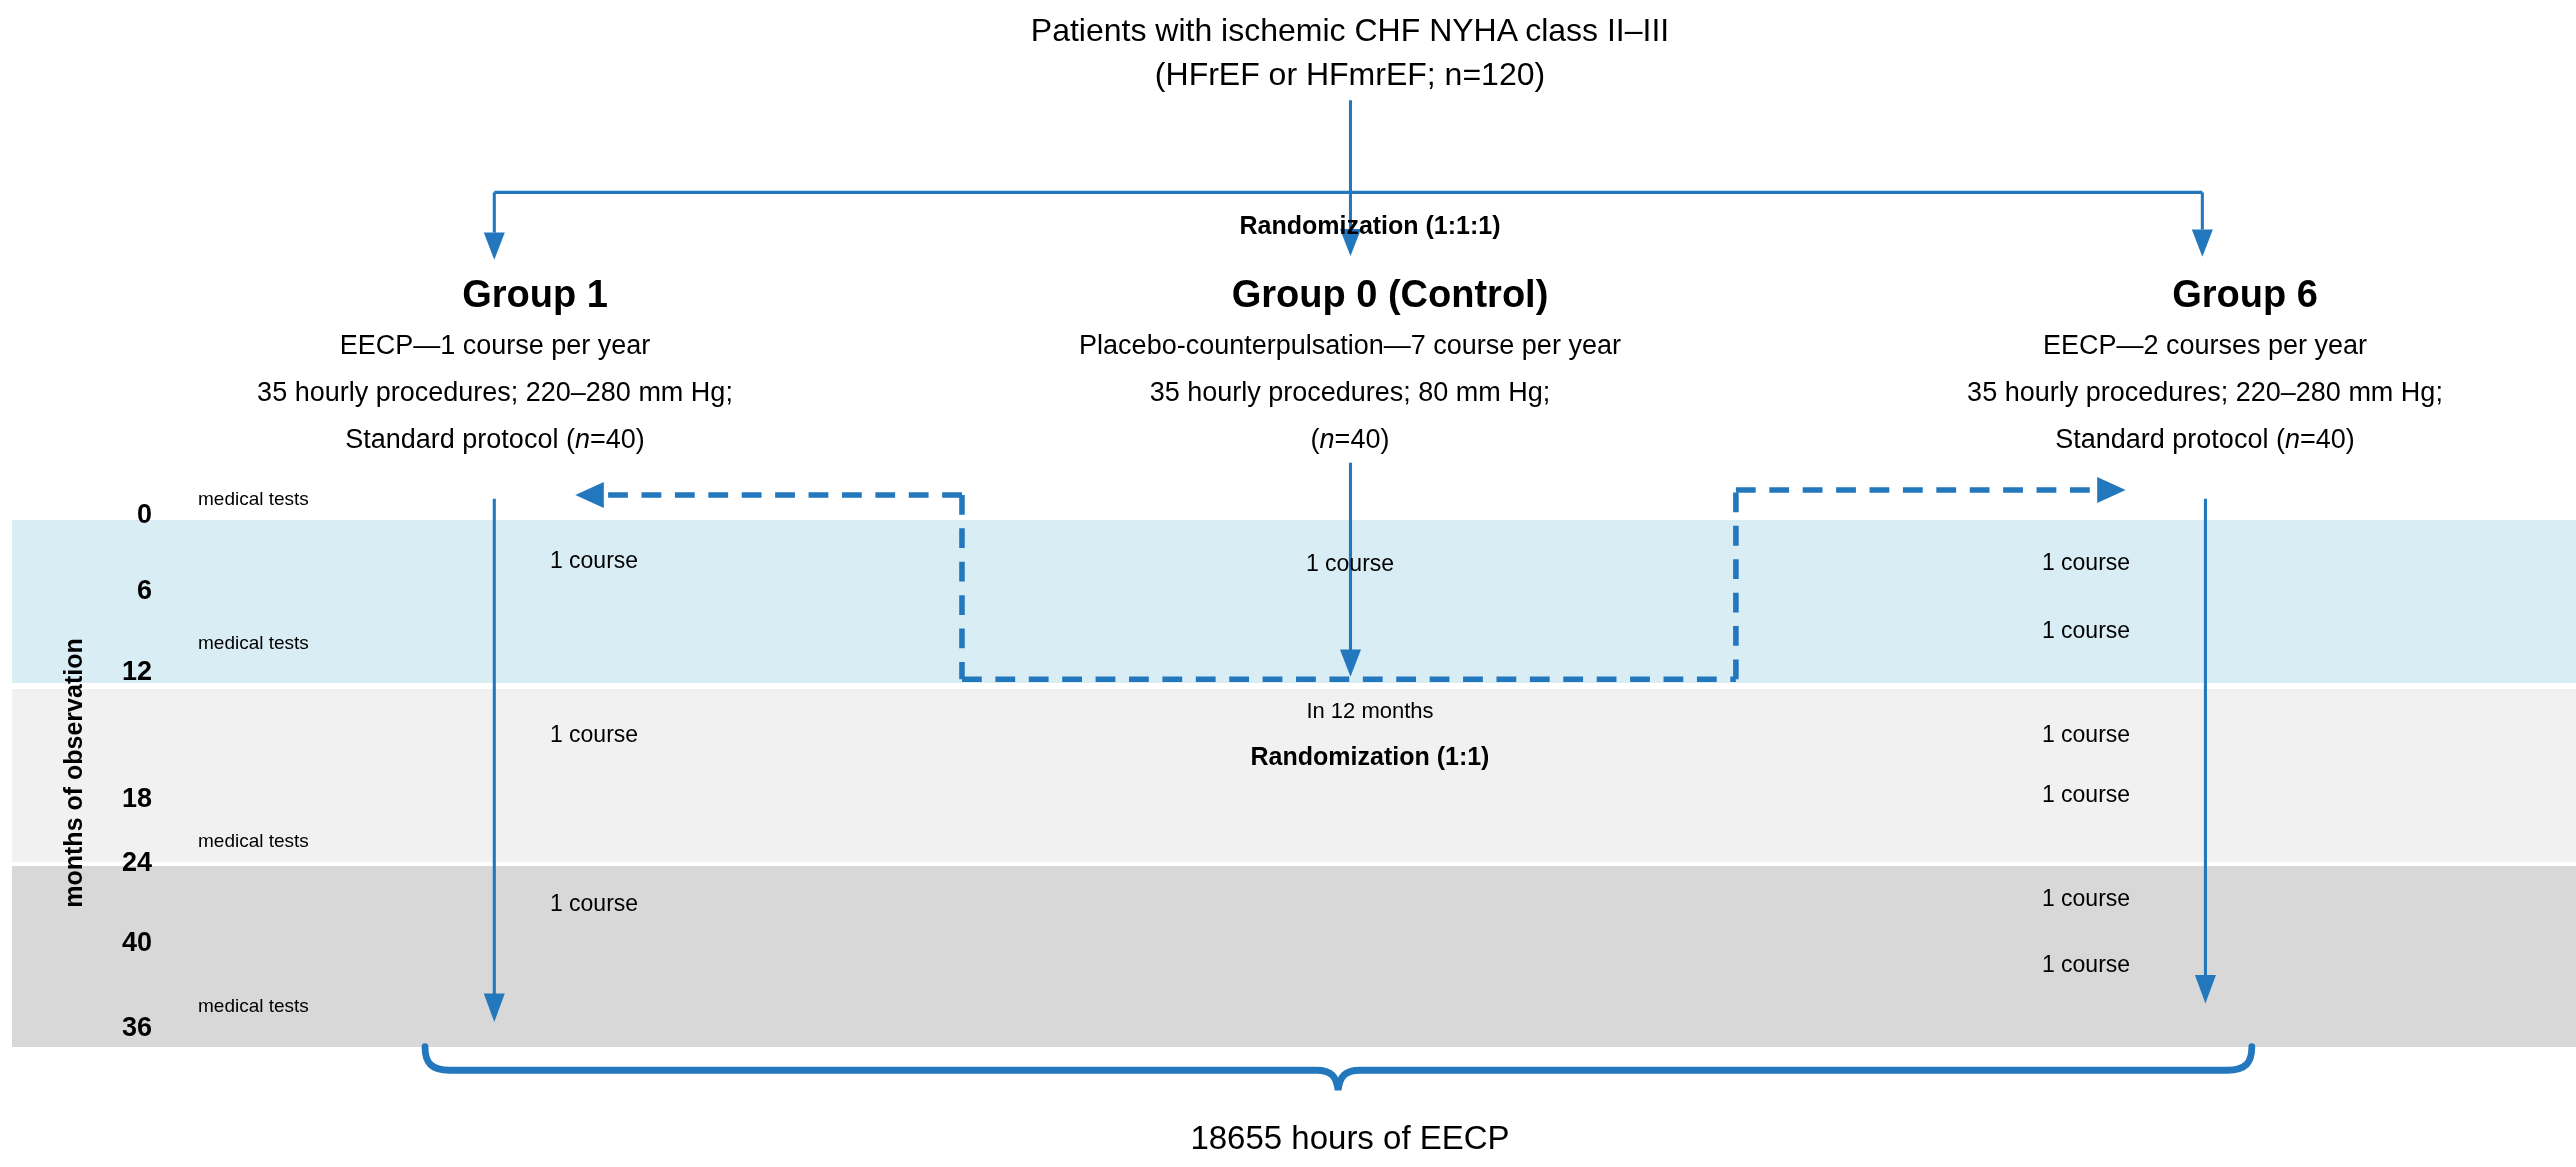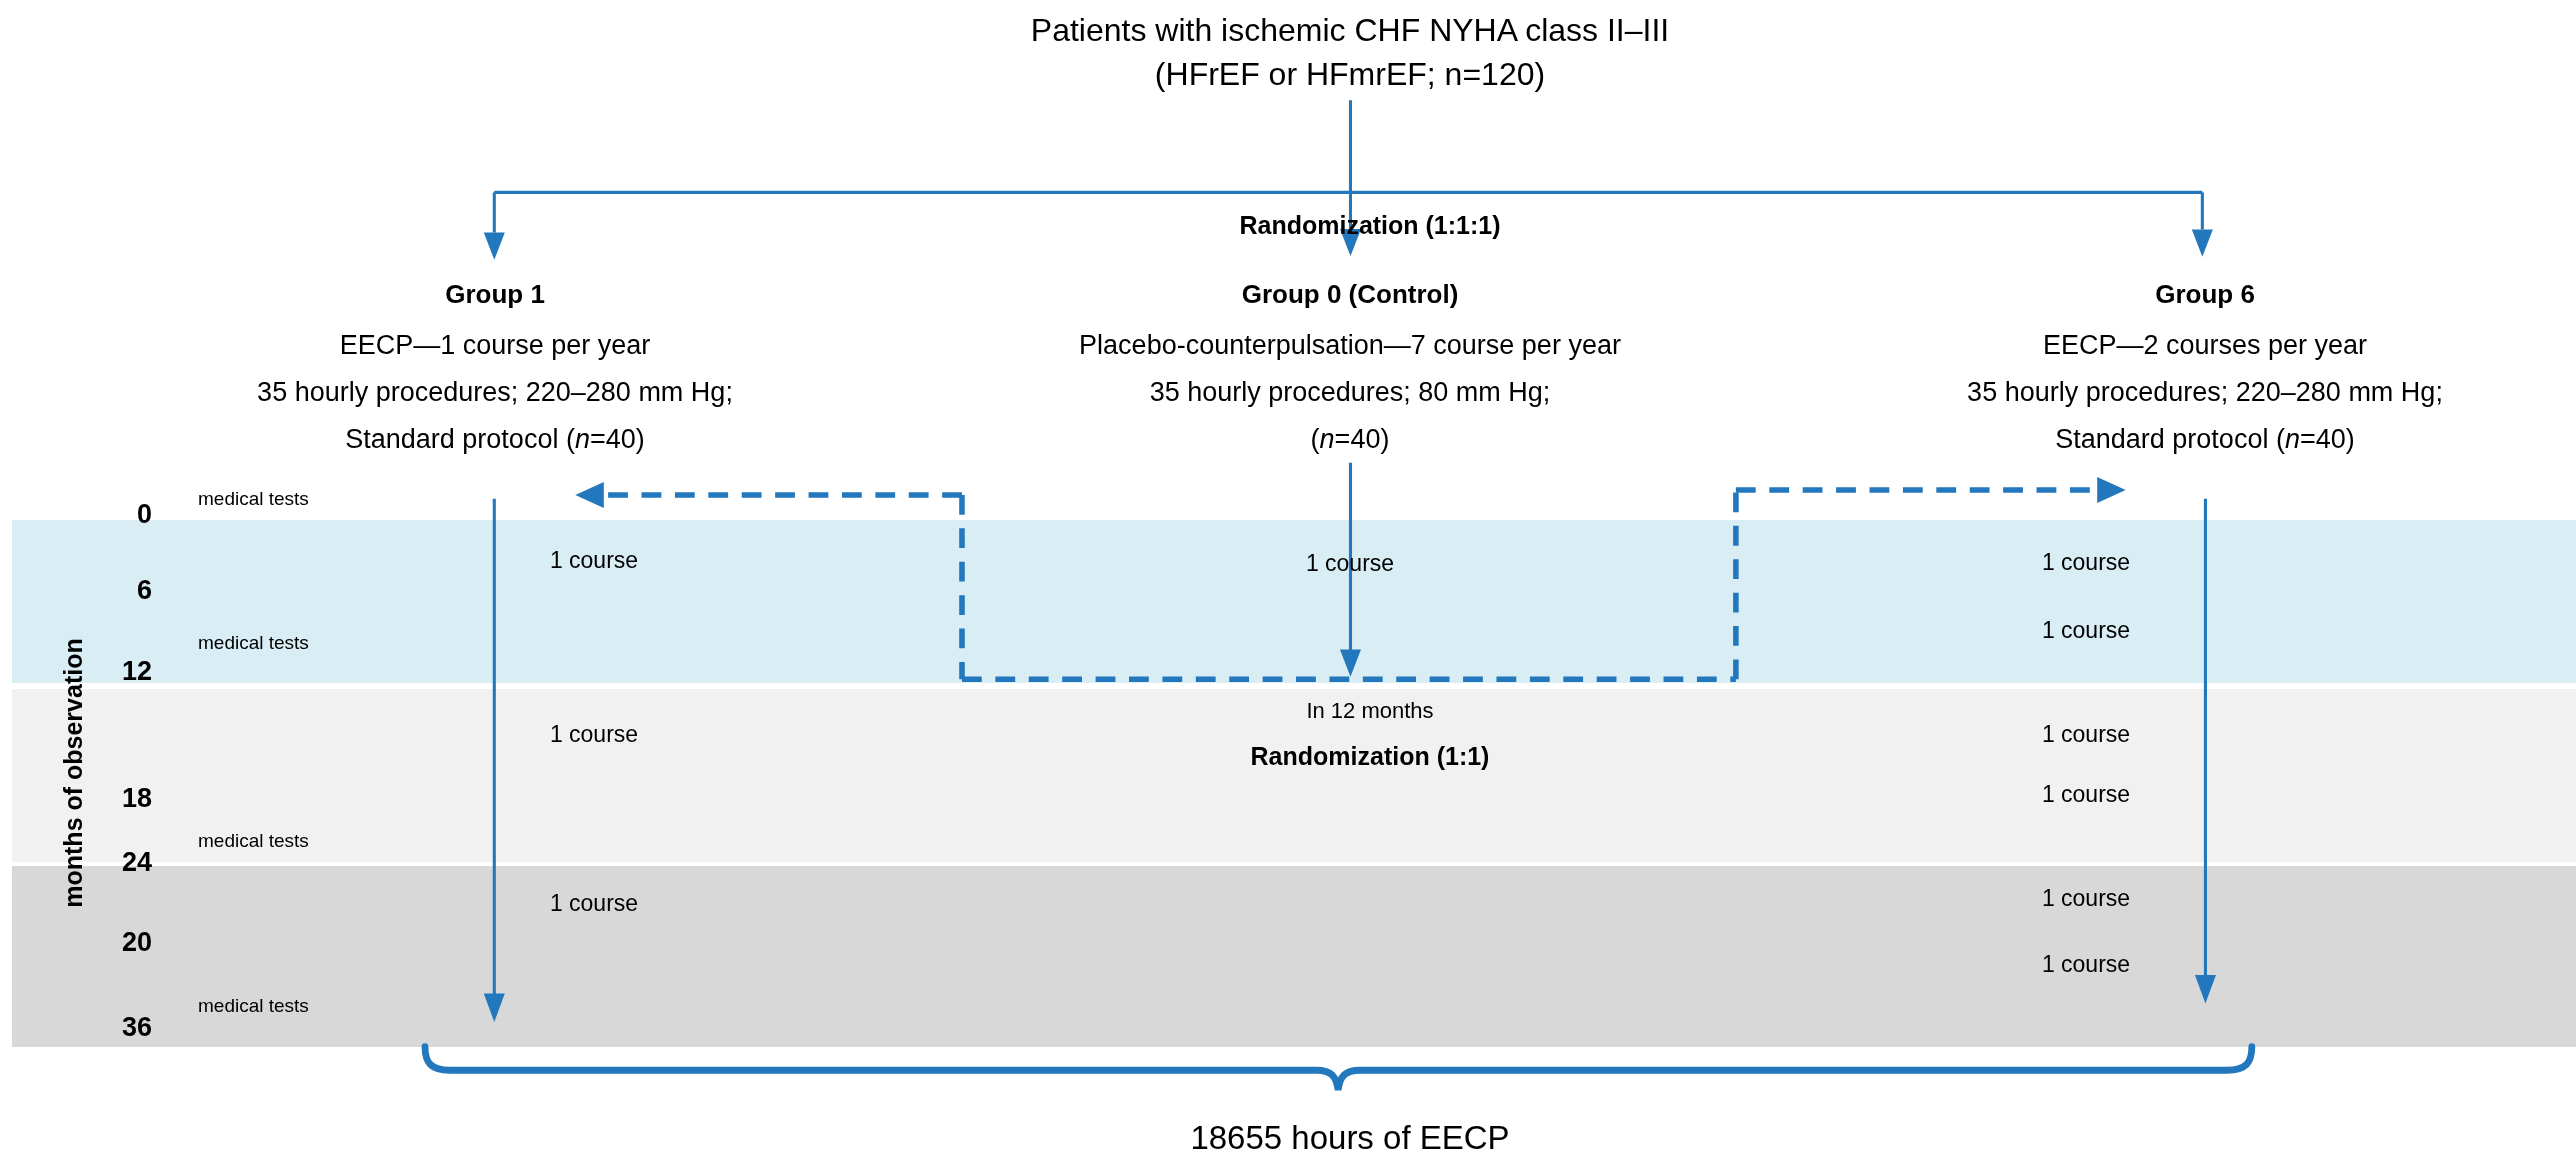--- a/index.html
+++ b/index.html
@@ -18,21 +18,21 @@
   svg.overlay{position:absolute;left:0;top:0;}
   svg.overlay path.solid{stroke:var(--blue);stroke-width:5;fill:none;}
   svg.overlay path.dashed{stroke:var(--blue);stroke-width:9;fill:none;stroke-dasharray:32 22;}
   svg.overlay path.brace{stroke:var(--blue);stroke-width:11;fill:none;stroke-linecap:round;}
   svg.overlay polygon{fill:var(--blue);}
   .t{position:absolute;white-space:nowrap;}
   .ctr{transform:translate(-50%,-50%);text-align:center;}
   .lft{transform:translate(0,-50%);}
   .rgt{transform:translate(-100%,-50%);text-align:right;}
   .title{font-size:32px;}
-  .grp-h{font-size:26px;font-weight:bold;}
+  .grp-h{font-size:38px;font-weight:bold;margin-left:40px;}
   .grp-l{font-size:27px;}
   .rand{font-size:25px;font-weight:bold;}
   .small{font-size:22px;}
   .mtest{font-size:19px;}
   .tick{font-size:27px;font-weight:bold;}
   .axis-label{font-size:25px;font-weight:bold;transform:translate(-50%,-50%) rotate(-90deg);}
   .course{font-size:23px;}
   .total{font-size:33px;}
   .ital{font-style:italic;}
 </style>
@@ -94,21 +94,21 @@
   <div class="t ctr grp-l" style="left:2205px;top:345px">EECP—2 courses per year</div>
   <div class="t ctr grp-l" style="left:2205px;top:392px">35 hourly procedures; 220–280 mm Hg;</div>
   <div class="t ctr grp-l" style="left:2205px;top:439px"><span>Standard protocol (</span><span class="ital">n</span><span>=40)</span></div>
 
   <div class="t axis-label" style="left:73px;top:773px">months of observation</div>
   <div class="t rgt tick" style="left:152px;top:514px">0</div>
   <div class="t rgt tick" style="left:152px;top:590px">6</div>
   <div class="t rgt tick" style="left:152px;top:671px">12</div>
   <div class="t rgt tick" style="left:152px;top:798px">18</div>
   <div class="t rgt tick" style="left:152px;top:862px">24</div>
-  <div class="t rgt tick" style="left:152px;top:942px">20</div>
+  <div class="t rgt tick" style="left:152px;top:942px">40</div>
   <div class="t rgt tick" style="left:152px;top:1027px">36</div>
 
   <div class="t lft mtest" style="left:198px;top:499px">medical tests</div>
   <div class="t lft mtest" style="left:198px;top:643px">medical tests</div>
   <div class="t lft mtest" style="left:198px;top:841px">medical tests</div>
   <div class="t lft mtest" style="left:198px;top:1006px">medical tests</div>
 
   <div class="t ctr course" style="left:594px;top:560px">1 course</div>
   <div class="t ctr course" style="left:594px;top:734px">1 course</div>
   <div class="t ctr course" style="left:594px;top:903px">1 course</div>

